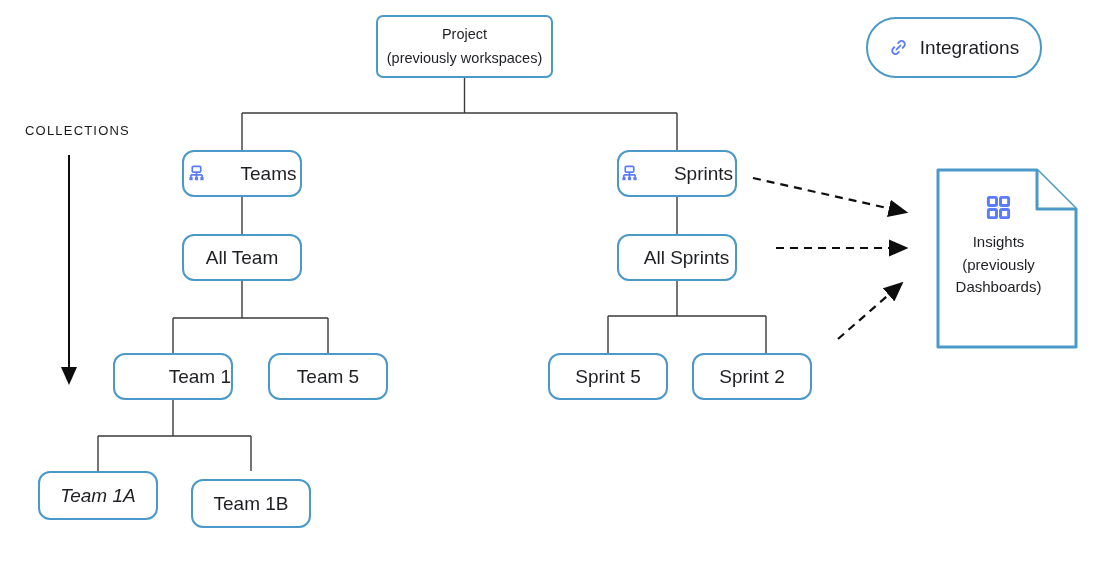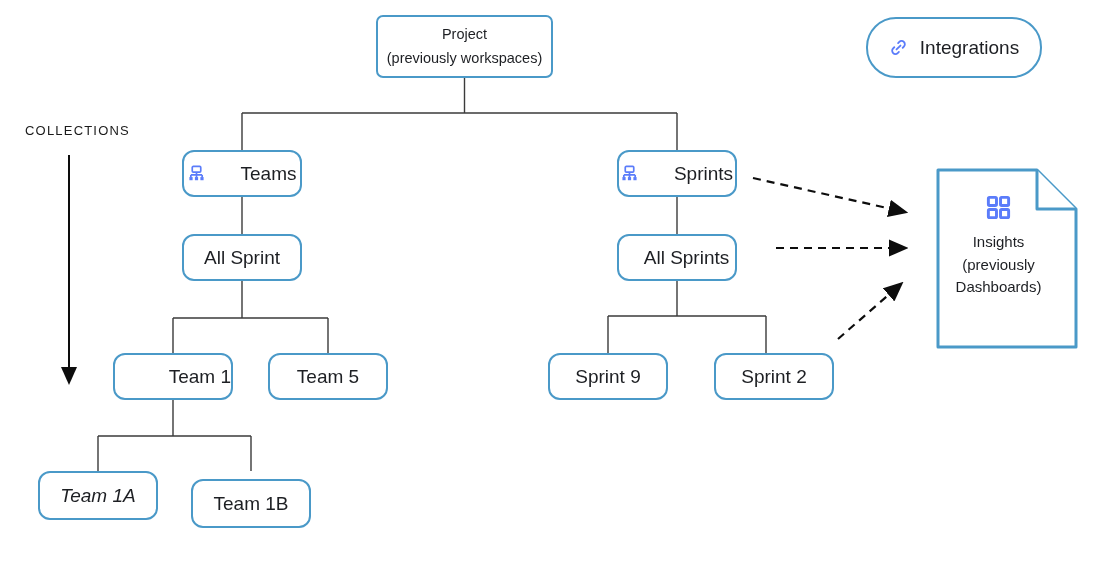--- a/index.html
+++ b/index.html
@@ -28,21 +28,21 @@
     flex-direction:column;gap:2px;font-size:14.5px;line-height:1.45;text-align:center;border-radius:7px;
   }
   .node-sm{width:120px;height:47px;gap:36px;}
   .node-teams{left:182px;top:150px;}
   .node-sprints{left:617px;top:150px;}
   .node-allteams{left:182px;top:234px;}
   .node-allsprints{left:617px;top:234px;padding-left:19px;}
   .node-team1{left:113px;top:353px;justify-content:flex-end;}
   .node-team2{left:268px;top:353px;}
   .node-sprint1{left:548px;top:353px;}
-  .node-sprint2{left:714px;top:353px;}
+  .node-sprint2{left:692px;top:353px;}
   .node-team1a{left:38px;top:471px;height:49px;font-style:italic;}
   .node-team1b{left:191px;top:479px;height:49px;}
   .node-integrations{
     width:176px;height:61px;left:866px;top:17px;border-radius:30px;gap:12px;
   }
   .icon{display:inline-flex;align-items:center;justify-content:center;color:var(--icon-blue);flex:0 0 auto;}
   .collections-label{
     position:absolute;left:25px;top:123px;z-index:2;
     font-size:13px;letter-spacing:1.2px;color:#1a1a1a;
   }
@@ -117,36 +117,36 @@
         <path d="M12 10 V14 M4 14 H20 M4 14 V17 M12 14 V17 M20 14 V17"></path>
         <rect x="2" y="17" width="4.5" height="4.5" fill="currentColor" stroke="none"></rect>
         <rect x="9.75" y="17" width="4.5" height="4.5" fill="currentColor" stroke="none"></rect>
         <rect x="17.5" y="17" width="4.5" height="4.5" fill="currentColor" stroke="none"></rect>
       </svg>
     </span>
     <span class="txt">Sprints</span>
   </div>
 
   <div class="node node-sm node-allteams">
-    <span class="txt">All Sprint</span>
+    <span class="txt">All Team</span>
   </div>
 
   <div class="node node-sm node-allsprints">
     <span class="txt">All Sprints</span>
   </div>
 
   <div class="node node-sm node-team1">
     <span class="txt">Team 1</span>
   </div>
   <div class="node node-sm node-team2">
     <span class="txt">Team 5</span>
   </div>
 
   <div class="node node-sm node-sprint1">
-    <span class="txt">Sprint 9</span>
+    <span class="txt">Sprint 5</span>
   </div>
   <div class="node node-sm node-sprint2">
     <span class="txt">Sprint 2</span>
   </div>
 
   <div class="node node-sm node-team1a">
     <span class="txt">Team 1A</span>
   </div>
   <div class="node node-sm node-team1b">
     <span class="txt">Team 1B</span>

